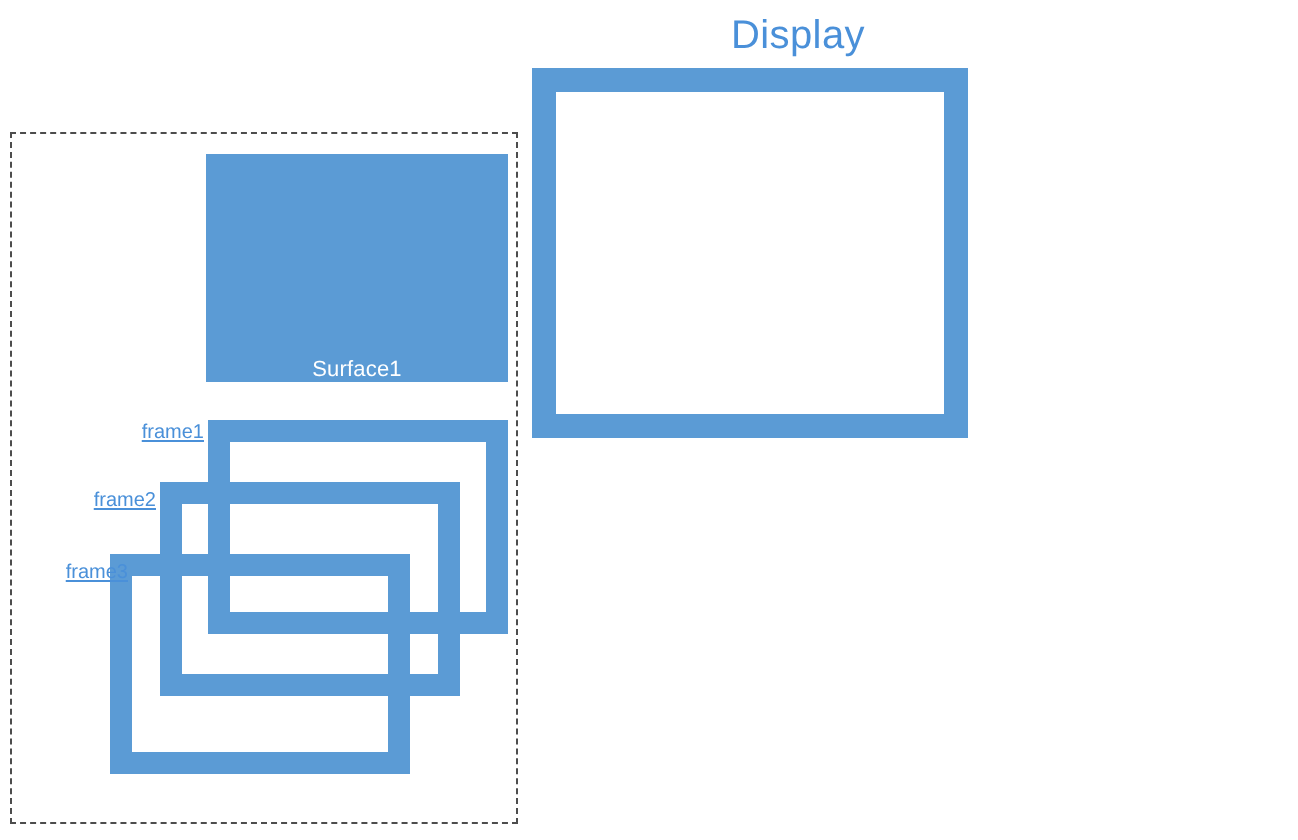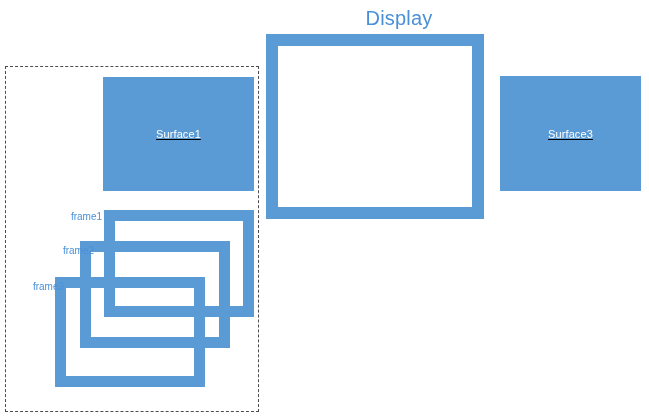--- a/index.html
+++ b/index.html
@@ -43,24 +43,23 @@
     border: 1.5px dashed #4d4d4d;
     box-sizing: border-box;
     background: transparent;
   }
 
   
   .surface-box {
     position: absolute;
     background: #5b9bd5;
     display: flex;
-    align-items: center;
+    align-items: flex-end;
     justify-content: center;
     box-sizing: border-box;
-    text-decoration: underline;
   }
   .surface-label {
     color: #ffffff;
     font-size: 11px;
     font-weight: 400;
     letter-spacing: 0.1px;
     white-space: nowrap;
   }
 
   #surface1-box { left: 103px; top: 77px;  width: 151px; height: 114px; }
@@ -98,43 +97,41 @@
 
   
   .frame-label {
     position: absolute;
     color: #4a90d9;
     font-size: 10px;
     font-weight: 400;
     white-space: nowrap;
     text-align: right;
     z-index: 6;
+    text-decoration: underline;
   }
   #frame1-label { left: 24px; top: 211px; width: 78px; }
-  #frame2-label { left: 16px;  top: 245px; width: 78px; }
+  #frame2-label { left: 0px;  top: 245px; width: 78px; }
   #frame3-label { left: 11px;  top: 281px; width: 53px; }
 </style>
 </head>
 <body>
 
 <div id="canvas">
 
   <div class="diagram-title">Display</div>
 
   <div class="dashed-region"></div>
 
   <div class="surface-box" id="surface1-box">
     <span class="surface-label">Surface1</span>
   </div>
 
   <div id="surface2-ring"></div>
 
-  <div class="surface-box" id="surface3-box">
-    <span class="surface-label">Surface3</span>
-  </div>
 
   <div class="frame-ring" id="frame3-ring"></div>
   <div class="frame-ring" id="frame2-ring"></div>
   <div class="frame-ring" id="frame1-ring"></div>
 
   <div class="weave-chip" style="left:80px; top:241px; width:34px; height:11px; z-index:4;"></div>
   <div class="weave-chip" style="left:55px; top:277px; width:60px; height:11px; z-index:5;"></div>
   <div class="weave-chip" style="left:55px; top:277px; width:11px; height:110px; z-index:5;"></div>
   <div class="weave-chip" style="left:80px; top:241px; width:11px; height:107px; z-index:4;"></div>
   <div class="weave-chip" style="left:194px; top:277px; width:11px; height:110px; z-index:5;"></div>

